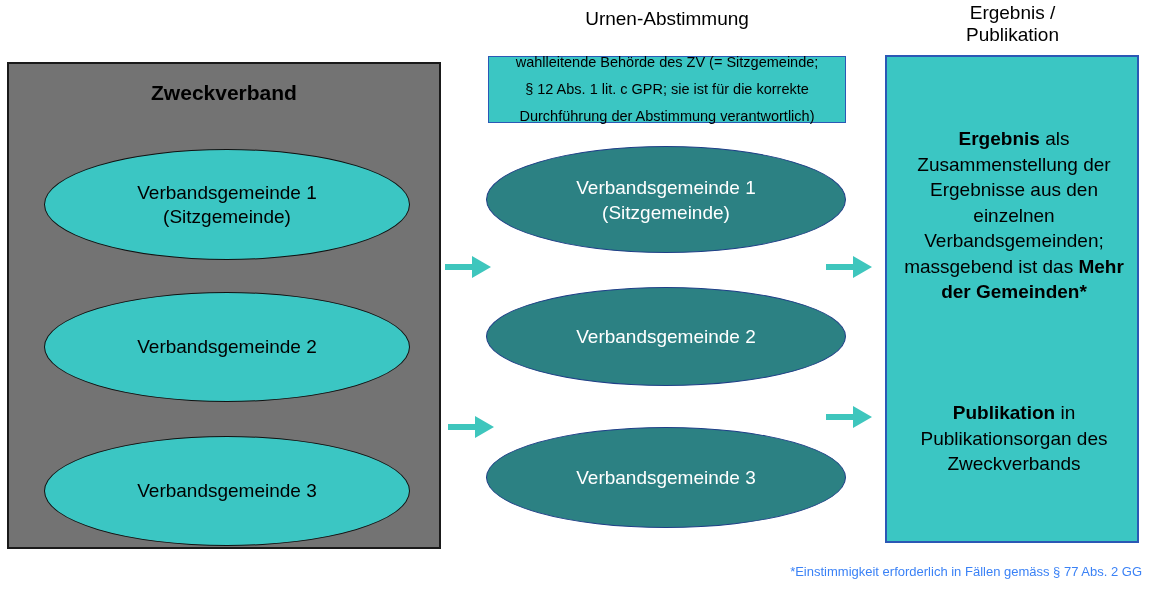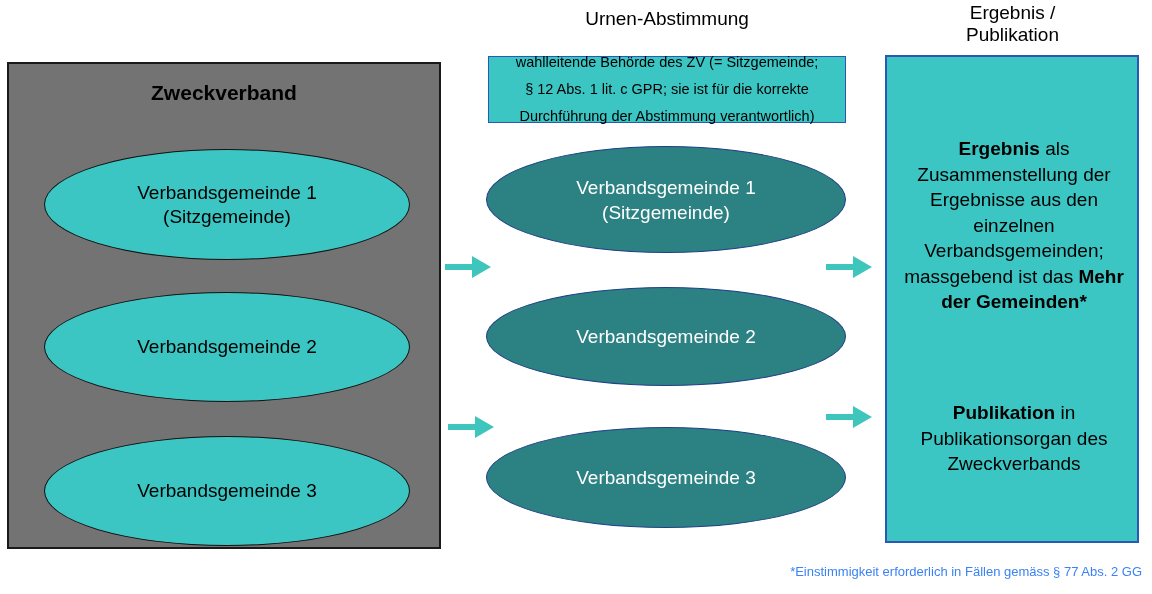--- a/index.html
+++ b/index.html
@@ -136,21 +136,21 @@
   }
   .ergebnis-para {
     position: absolute;
     left: 6px;
     width: 242px;
     text-align: center;
     color: #000000;
     font-size: 19px;
     line-height: 25.5px;
   }
-  #ergebnis-para-1 { top: 79px; }
+  #ergebnis-para-1 { top: 69px; }
   #ergebnis-para-2 { top: 343px; }
   .ergebnis-para b { font-weight: bold; }
 
   
   .arrow {
     position: absolute;
   }
 
   
   #footnote {

